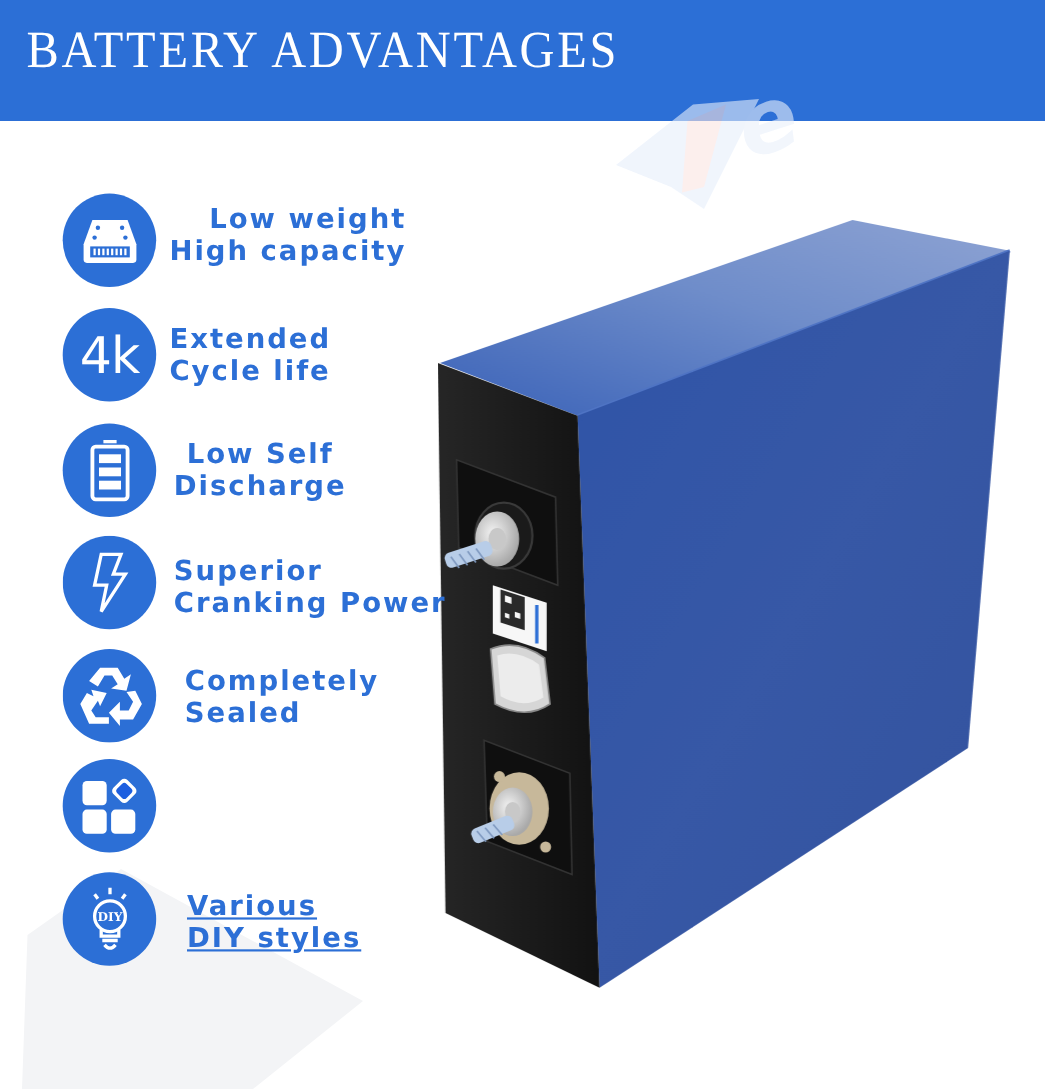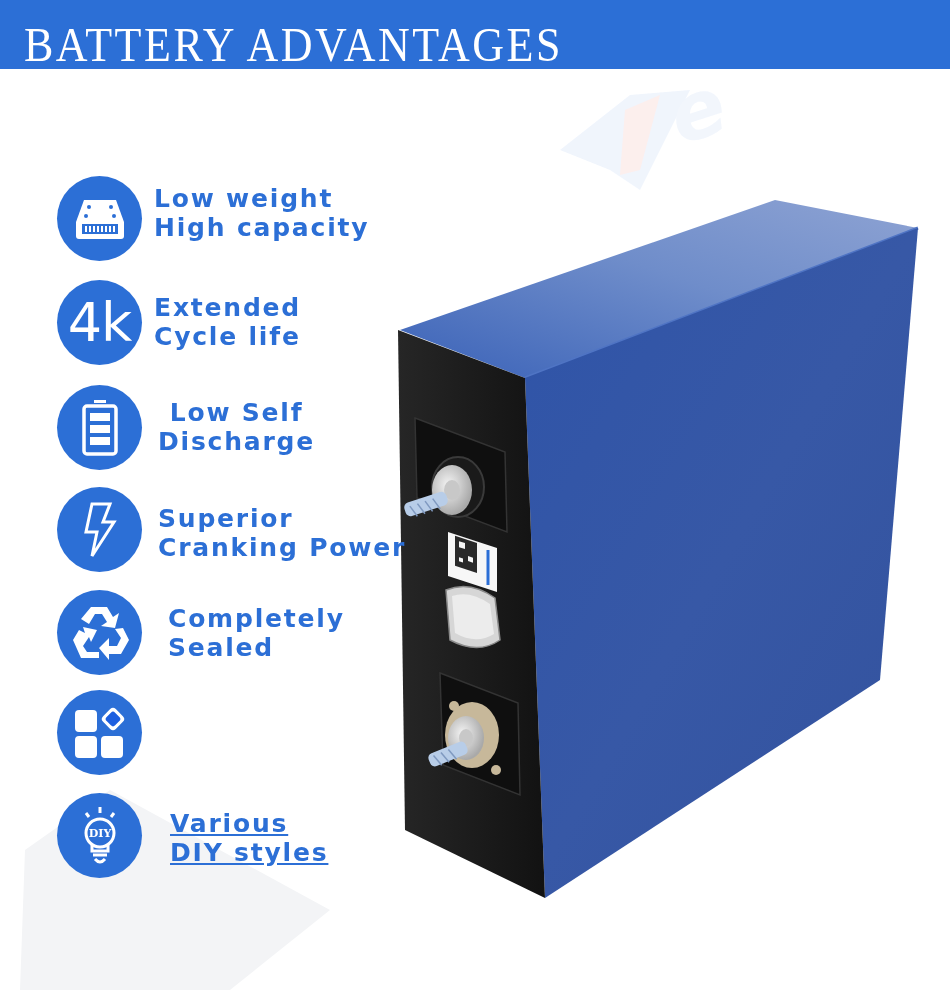--- a/index.html
+++ b/index.html
@@ -1,24 +1,24 @@
 <!DOCTYPE html>
 <html><head>
 <meta charset="utf-8">
 <style>
   html, body { margin:0; padding:0; }
   body { width:950px; height:990px; position:relative; overflow:hidden; background:#ffffff; font-family:"DejaVu Sans", sans-serif; }
-  .banner { position:absolute; left:0; top:0; width:950px; height:69px; background:#2c6fd6; }
+  .banner { position:absolute; left:0; top:0; width:950px; height:110px; background:#2c6fd6; }
   .banner-title { position:absolute; left:24px; top:18px; font-family:"Liberation Serif", "DejaVu Serif", serif; font-size:44px; letter-spacing:2.5px; color:#ffffff; transform:scaleY(1.08); transform-origin:left top; white-space:nowrap; }
   .stage { position:absolute; left:0; top:0; width:950px; height:990px; }
   .feature { position:absolute; left:57px; display:flex; align-items:center; }
   .circle { width:85px; height:85px; border-radius:50%; background:#2c6fd6; display:flex; align-items:center; justify-content:center; flex:0 0 auto; }
   .ftext { margin-left:12px; color:#2c6fd6; font-family:"DejaVu Sans", sans-serif; font-weight:bold; font-size:25px; line-height:29px; letter-spacing:1.8px; white-space:nowrap; }
   .ftext span { display:block; }
-  .fourk { color:#ffffff; font-family:"DejaVu Sans", sans-serif; font-size:54px; letter-spacing:-1px; }
+  .fourk { color:#ffffff; font-family:"DejaVu Sans", sans-serif; font-size:46px; letter-spacing:-1px; }
 </style>
 </head>
 <body>
 
 <div class="banner">
   <div class="banner-title">BATTERY ADVANTAGES</div>
 </div>
 
 <svg class="stage" width="950" height="990" viewBox="0 0 950 990">
   <defs>
@@ -115,21 +115,21 @@
           <rect x="17" y="30" width="2" height="6"></rect>
           <rect x="21" y="30" width="2" height="6"></rect>
           <rect x="25" y="30" width="2" height="6"></rect>
           <rect x="29" y="30" width="2" height="6"></rect>
           <rect x="33" y="30" width="2" height="6"></rect>
           <rect x="37" y="30" width="2" height="6"></rect>
           <rect x="41" y="30" width="2" height="6"></rect>
         </g>
     </svg>
   </div>
-  <div class="ftext" style="margin-top:-12px;">
+  <div class="ftext" style="margin-top:-12px;text-align:right;">
     <span>Low weight</span>
     <span>High capacity</span>
   </div>
 </div>
 
 <div class="feature" style="top:280px;">
   <div class="circle">
     <span class="fourk">4k</span>
   </div>
   <div class="ftext" style="margin-top:-2px;">

